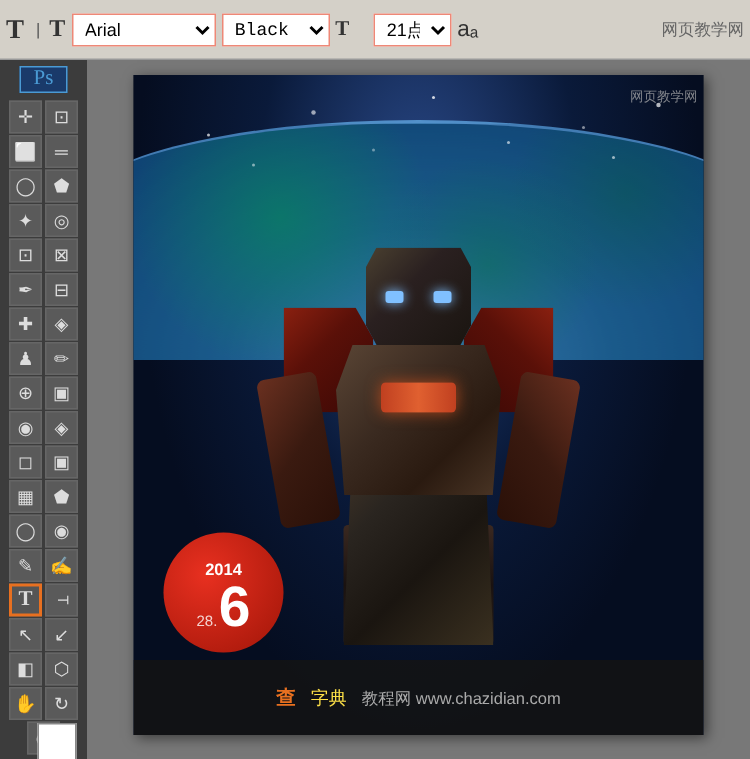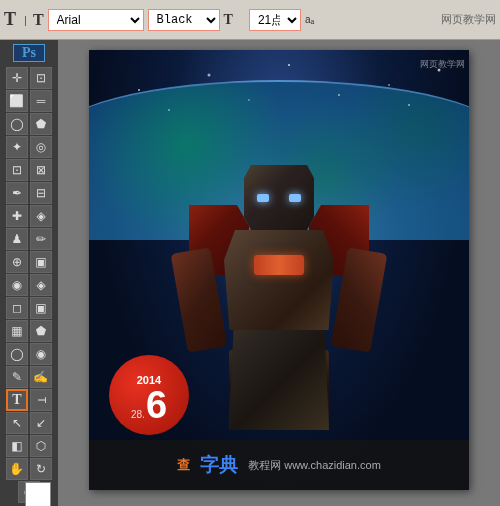--- a/index.html
+++ b/index.html
@@ -56,21 +56,21 @@
       width: 52px;
       margin-left: 12px;
     }
     .toolbar-size-t {
       font-size: 14px;
       font-weight: bold;
       color: #333;
       font-family: serif;
     }
     .toolbar-aa-label {
-      font-size: 10px;
+      font-size: 15px;
       color: #333;
       text-align: right;
     }
     .toolbar-site {
       margin-left: auto;
       font-size: 11px;
       color: #666;
     }
 
     
@@ -91,21 +91,21 @@
       flex-shrink: 0;
     }
     .ps-logo {
       width: 32px;
       height: 28px;
       background: #1a3a6a;
       display: flex;
       align-items: center;
       justify-content: center;
       color: #4a9ad4;
-      font-weight: bold;
+      font-weight: normal;
       font-size: 14px;
       font-family: serif;
       margin-bottom: 4px;
       border: 1px solid #4a9ad4;
     }
     .tool-row {
       display: flex;
       gap: 2px;
     }
     .tool-btn {
@@ -353,23 +353,23 @@
       justify-content: center;
       gap: 10px;
     }
     #site-logo {
       color: #e87020;
       font-size: 13px;
       font-weight: bold;
       font-family: serif;
     }
     #site-name {
-      color: #3b82f6;
-      font-size: 19px;
-      font-weight: bold;
+      color: #fde047;
+      font-size: 12px;
+      font-weight: normal;
     }
     #site-domain {
       color: #aaa;
       font-size: 11px;
     }
 
     
     #watermark {
       position: absolute;
       top: 8px;

